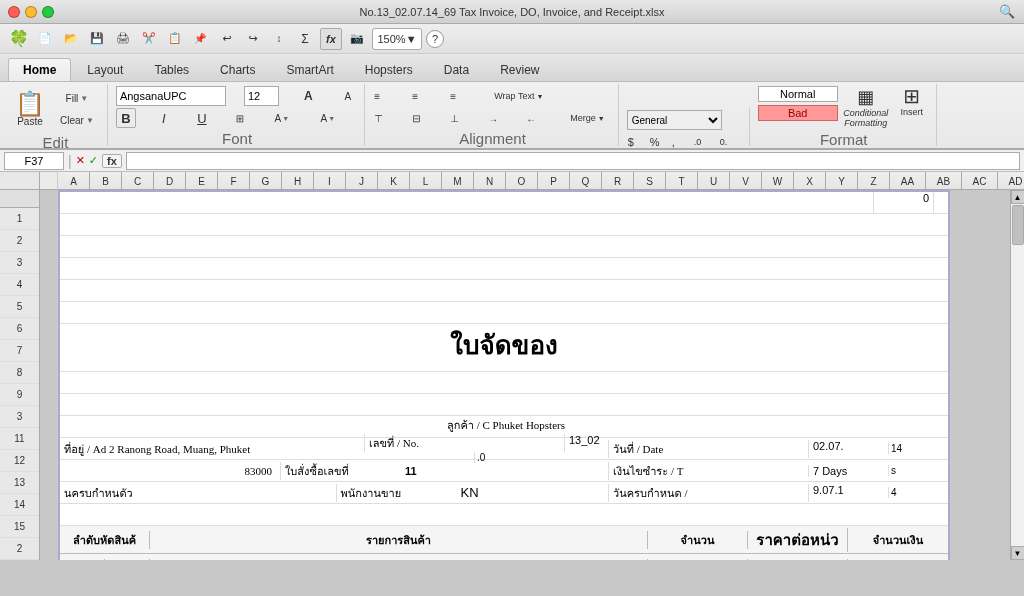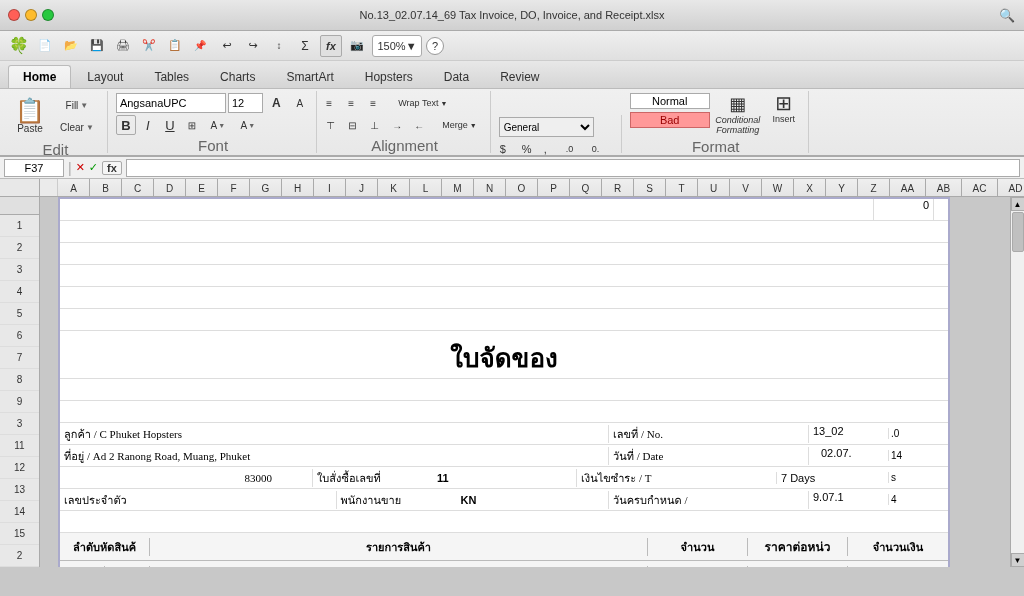--- a/index.html
+++ b/index.html
@@ -1,20 +1,20 @@
 <!DOCTYPE html>
 <html><head>
   <meta charset="utf-8">
   <style>
     * { margin: 0; padding: 0; box-sizing: border-box; }
     body { font-family: Arial, sans-serif; font-size: 12px; background: #c8c8c8; width: 1024px; height: 596px; overflow: hidden; }
 
     
     .title-bar {
-      height: 31px;
+      height: 24px;
       background: linear-gradient(to bottom, #e8e8e8, #d0d0d0);
       display: flex;
       align-items: center;
       justify-content: center;
       position: relative;
       border-bottom: 1px solid #aaa;
     }
     .title-bar-buttons {
       position: absolute;
       left: 8px;
@@ -130,21 +130,21 @@
 
     
     .font-name-box {
       width: 110px; height: 20px; border: 1px solid #aaa; font-size: 11px;
       padding: 0 3px; background: #fff;
     }
     .font-size-box {
       width: 35px; height: 20px; border: 1px solid #aaa; font-size: 11px;
       padding: 0 3px; background: #fff;
     }
-    .font-row { display: flex; align-items: center; gap: 2px; }
+    .font-row { display: flex; align-items: center; gap: 18px; }
     .bold-btn { font-weight: bold; font-size: 13px; }
     .italic-btn { font-style: italic; font-size: 13px; }
     .underline-btn { text-decoration: underline; font-size: 13px; }
     .format-normal {
       background: white; border: 1px solid #aaa; padding: 1px 6px; font-size: 11px;
       width: 80px; text-align: center;
     }
     .format-bad {
       background: #ff9999; border: 1px solid #cc6666; padding: 1px 6px; font-size: 11px;
       width: 80px; text-align: center; color: #990000;
@@ -515,28 +515,28 @@
             <div style="width:60px;border-right:1px solid #ddd;text-align:right;padding-right:4px;font-size:11px;">0</div>
             <div style="width:14px;"></div>
           </div>
 
           <div style="height:22px;border-bottom:1px solid #ddd;"></div>
           <div style="height:22px;border-bottom:1px solid #ddd;"></div>
           <div style="height:22px;border-bottom:1px solid #ddd;"></div>
           <div style="height:22px;border-bottom:1px solid #ddd;"></div>
           <div style="height:22px;border-bottom:1px solid #ddd;"></div>
 
-          <div style="height:48px;border-bottom:1px solid #ddd;display:flex;align-items:flex-end;justify-content:center;">
+          <div style="height:48px;border-bottom:1px solid #ddd;display:flex;align-items:flex-start;justify-content:center;">
             <span class="doc-title" style="font-size:26px;font-weight:bold;font-family:serif;">ใบจัดของ</span>
           </div>
 
           <div style="height:22px;border-bottom:1px solid #ddd;"></div>
           <div style="height:22px;border-bottom:1px solid #ddd;"></div>
 
-          <div style="height:22px;border-bottom:1px solid #ddd;display:flex;align-items:center;">
+          <div style="height:22px;border-bottom:1px solid #ddd;display:flex;align-items:center;flex-direction:column;">
             <div style="flex:1;padding-left:4px;font-size:11px;font-family:serif;">
               <span>ลูกค้า / C Phuket Hopsters</span>
             </div>
             <div style="width:280px;border-left:1px solid #ddd;display:flex;">
               <div style="flex:1;padding-left:4px;font-size:11px;font-family:serif;">
                 <span>เลขที่ / No.</span>
               </div>
               <div style="width:80px;border-left:1px solid #ddd;padding-left:4px;font-size:11px;">
                 <span>13_02</span>
               </div>
@@ -545,28 +545,28 @@
           </div>
 
           <div style="height:22px;border-bottom:1px solid #ddd;display:flex;align-items:center;">
             <div style="flex:1;padding-left:4px;font-size:11px;font-family:serif;">
               <span>ที่อยู่ / Ad 2 Ranong Road, Muang, Phuket</span>
             </div>
             <div style="width:280px;border-left:1px solid #ddd;display:flex;">
               <div style="flex:1;padding-left:4px;font-size:11px;font-family:serif;">
                 <span>วันที่ / Date</span>
               </div>
-              <div style="width:80px;border-left:1px solid #ddd;padding-left:12px;font-size:11px;">
+              <div style="width:80px;border-left:1px solid #ddd;padding-left:4px;font-size:11px;">
                 <span>02.07.</span>
               </div>
             </div>
             <div style="width:60px;border-left:1px solid #ddd;font-size:10px;padding-left:2px;">14</div>
           </div>
 
-          <div style="height:22px;border-bottom:1px solid #ddd;display:flex;align-items:center;gap:32px;">
+          <div style="height:22px;border-bottom:1px solid #ddd;display:flex;align-items:center;">
             <div style="width:220px;text-align:right;padding-right:8px;font-size:11px;font-family:serif;">
               <span>83000</span>
             </div>
             <div style="flex:1;border-left:1px solid #ddd;display:flex;align-items:center;">
               <div style="padding-left:4px;font-size:11px;font-family:serif;width:120px;">
                 <span>ใบสั่งซื้อเลขที่</span>
               </div>
               <div style="padding-left:4px;font-size:11px;font-weight:bold;">
                 <span>11</span>
               </div>
@@ -577,27 +577,27 @@
               </div>
               <div style="width:80px;border-left:1px solid #ddd;padding-left:4px;font-size:11px;">
                 <span>7 Days</span>
               </div>
             </div>
             <div style="width:60px;border-left:1px solid #ddd;font-size:10px;padding-left:2px;">s</div>
           </div>
 
           <div style="height:22px;border-bottom:1px solid #ddd;display:flex;align-items:center;">
             <div style="flex:1;padding-left:4px;font-size:11px;font-family:serif;">
-              <span>เลขประจำตัว</span>
+              <span>นครบกำหนดัว</span>
             </div>
             <div style="flex:1;border-left:1px solid #ddd;display:flex;align-items:center;">
               <div style="padding-left:4px;font-size:11px;font-family:serif;width:120px;">
                 <span>พนักงานขาย</span>
               </div>
-              <div style="padding-left:4px;font-size:11px;font-weight:bold;">
+              <div style="padding-left:4px;font-size:13px;font-weight:normal;">
                 <span>KN</span>
               </div>
             </div>
             <div style="width:280px;border-left:1px solid #ddd;display:flex;">
               <div style="flex:1;padding-left:4px;font-size:11px;font-family:serif;">
                 <span>วันครบกำหนด /</span>
               </div>
               <div style="width:80px;border-left:1px solid #ddd;padding-left:4px;font-size:11px;">
                 <span>9.07.1</span>
               </div>
@@ -610,21 +610,21 @@
           <div style="height:28px;border-bottom:1px solid #bbb;display:flex;align-items:center;background:#f5f5f5;font-weight:bold;">
             <div style="width:90px;border-right:1px solid #bbb;padding:0 4px;font-size:11px;font-family:serif;text-align:center;">
               <span>ลำดับหัดสินค้</span>
             </div>
             <div style="flex:1;border-right:1px solid #bbb;padding:0 4px;font-size:11px;font-family:serif;text-align:center;">
               <span>รายการสินค้า</span>
             </div>
             <div style="width:100px;border-right:1px solid #bbb;padding:0 4px;font-size:11px;font-family:serif;text-align:center;">
               <span>จำนวน</span>
             </div>
-            <div style="width:100px;border-right:1px solid #bbb;padding:0 4px;font-size:12px;font-family:serif;text-align:center;">
+            <div style="width:100px;border-right:1px solid #bbb;padding:0 4px;font-size:15px;font-family:serif;text-align:center;">
               <span>ราคาต่อหน่ว</span>
             </div>
             <div style="width:100px;padding:0 4px;font-size:11px;font-family:serif;text-align:center;">
               <span>จำนวนเงิน</span>
             </div>
           </div>
 
           <div style="height:22px;border-bottom:1px solid #bbb;display:flex;align-items:center;background:#f5f5f5;font-weight:bold;">
             <div style="width:45px;border-right:1px solid #bbb;padding:0 4px;font-size:11px;text-align:center;">
               <span>No.</span>

